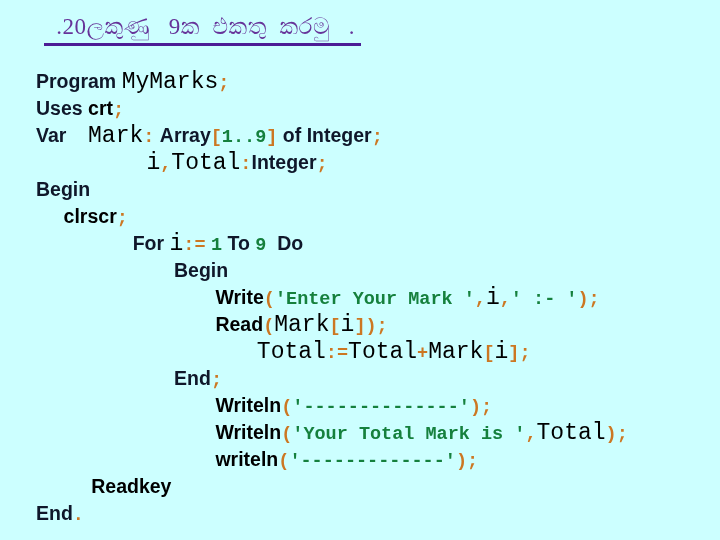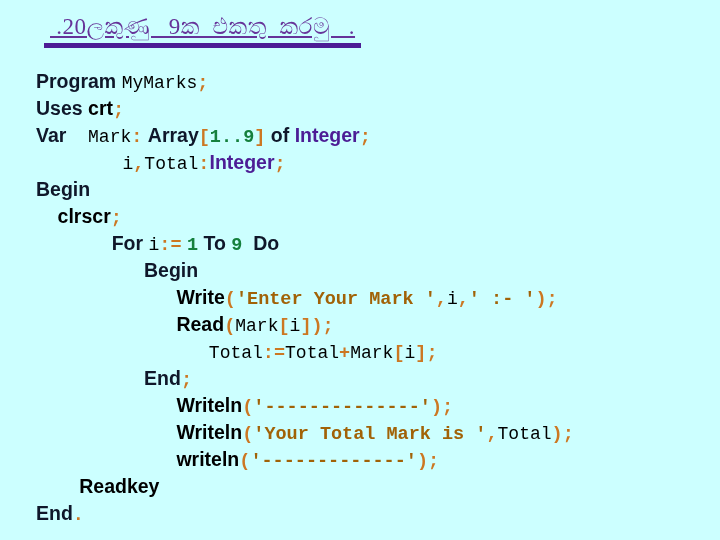--- a/index.html
+++ b/index.html
@@ -29,25 +29,24 @@
     top: 14px;
     width: 620px;
   }
   .title {
     display: inline-block;
     font-family: "Liberation Serif", serif;
     font-size: 23px;
     font-weight: normal;
     color: #663399;
     letter-spacing: 0.5px;
-    border-bottom: 5px solid #4c1d95;
+    border-bottom: 3px solid #4c1d95;
     padding: 0 6px 3px 6px;
     white-space: pre;
     line-height: 1.15;
-    text-decoration: underline;
   }
 
   
   .code {
     position: absolute;
     left: 36px;
     top: 68px;
     width: 660px;
     font-size: 19.5px;
     line-height: 27px;
@@ -61,46 +60,46 @@
   
   .kw {                       
     color: #0f172a;
     font-family: "Liberation Sans", sans-serif;
     font-weight: bold;
   }
   .id {                       
     color: #000000;
     font-family: "Liberation Mono", monospace;
     font-weight: normal;
-    font-size: 18px;
+    font-size: 23px;
   }
   .proc {                     
     color: #000000;
     font-family: "Liberation Sans", sans-serif;
     font-weight: bold;
   }
   .type {                     
-    color: #4c1d95;
+    color: #0f172a;
     font-family: "Liberation Sans", sans-serif;
     font-weight: bold;
   }
   .punc {                     
     color: #cc7722;
     font-family: "Liberation Mono", monospace;
     font-weight: bold;
     font-size: 18.5px;
   }
   .num {                      
     color: #15803d;
     font-family: "Liberation Mono", monospace;
     font-weight: bold;
     font-size: 18.5px;
   }
   .str {                      
-    color: #a16207;
+    color: #15803d;
     font-family: "Liberation Mono", monospace;
     font-weight: bold;
     font-size: 18.5px;
   }
   .sp { white-space: pre; }
 </style>
 </head>
 <body>
 
 <div class="slide">

